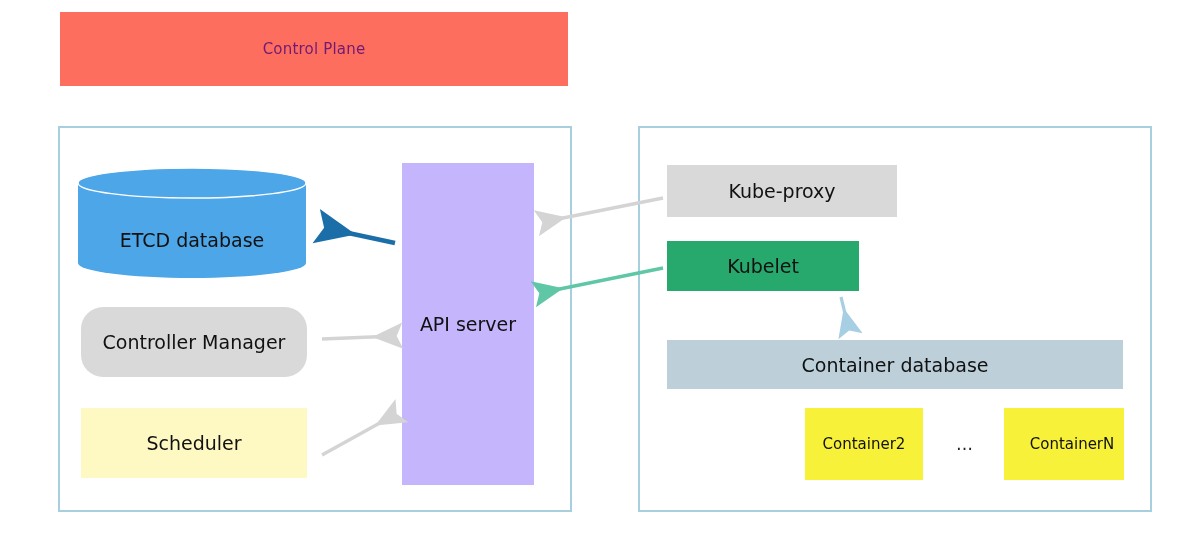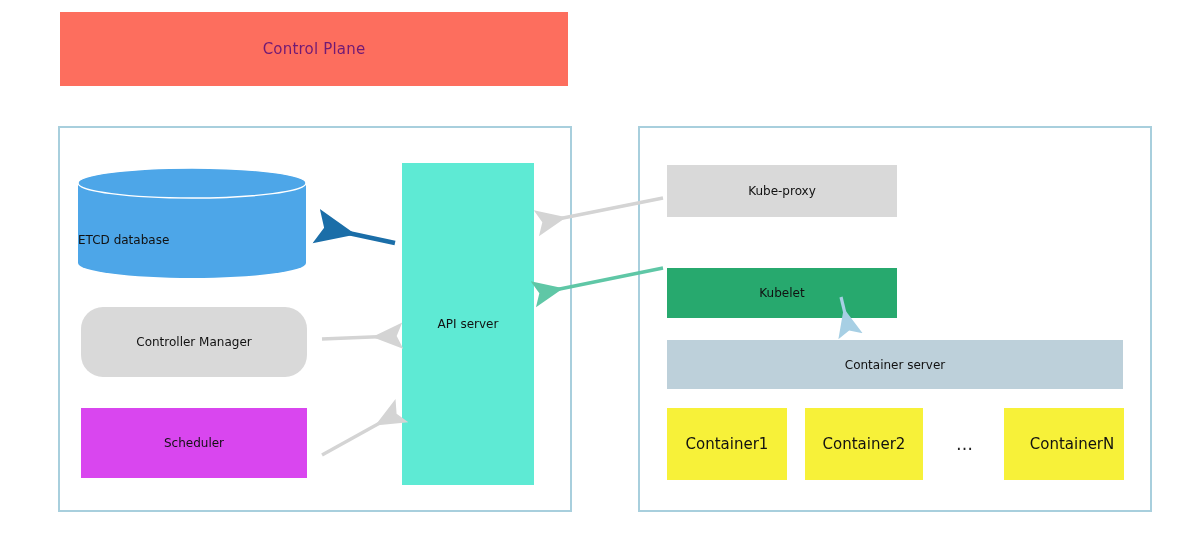--- a/index.html
+++ b/index.html
@@ -42,63 +42,62 @@
     left: 58px;  top: 126px; width: 514px; height: 386px;
   }
   #panel-worker {
     left: 638px; top: 126px; width: 514px; height: 386px;
   }
   .node {
     position: absolute;
     display: flex;
     align-items: center;
     justify-content: center;
-    font-size: 12px;
+    font-size: 19px;
     color: #111111;
     box-sizing: border-box;
     text-align: center;
   }
   
   #etcd-database {
     left: 78px; top: 168px; width: 228px; height: 110px;
     align-items: center;
   }
   #etcd-database .cyl-svg {
     position: absolute;
     left: 0; top: 0;
   }
   #etcd-database .cyl-label {
     position: relative;
     z-index: 2;
     width: 100%;
-    text-align: left;
+    text-align: center;
     margin-top: 33px;
   }
   #controller-manager {
     left: 81px; top: 307px; width: 226px; height: 70px;
     background: #d9d9d9;
     border-radius: 22px;
   }
   #scheduler {
     left: 81px; top: 408px; width: 226px; height: 70px;
-    background: #d946ef;
+    background: #fef9c3;
   }
   #api-server {
     left: 402px; top: 163px; width: 132px; height: 322px;
-    background: #5eead4;
+    background: #c4b5fd;
   }
   
   #kube-proxy {
     left: 667px; top: 165px; width: 230px; height: 52px;
     background: #d9d9d9;
   }
   #kubelet {
-    left: 667px; top: 241px; width: 230px; height: 50px;
+    left: 667px; top: 241px; width: 192px; height: 50px;
     background: #27a96e;
-    margin-top: 27px;
   }
   #container-runtime {
     left: 667px; top: 340px; width: 456px; height: 49px;
     background: #bdd0da;
   }
   .ctr-box {
     position: absolute;
     display: flex;
     align-items: center;
     justify-content: center;
@@ -160,26 +159,23 @@
 
   <div class="node" id="kube-proxy">
     <span>Kube-proxy</span>
   </div>
 
   <div class="node" id="kubelet">
     <span>Kubelet</span>
   </div>
 
   <div class="node" id="container-runtime">
-    <span>Container server</span>
-  </div>
-
-  <div class="ctr-box" id="container-1">
-    <span>Container1</span>
-  </div>
+    <span>Container database</span>
+  </div>
+
   <div class="ctr-box" id="container-2">
     <span>Container2</span>
   </div>
   <div id="container-ellipsis">
     <span>…</span>
   </div>
   <div class="ctr-box" id="container-n">
     <span>ContainerN</span>
   </div>
 

